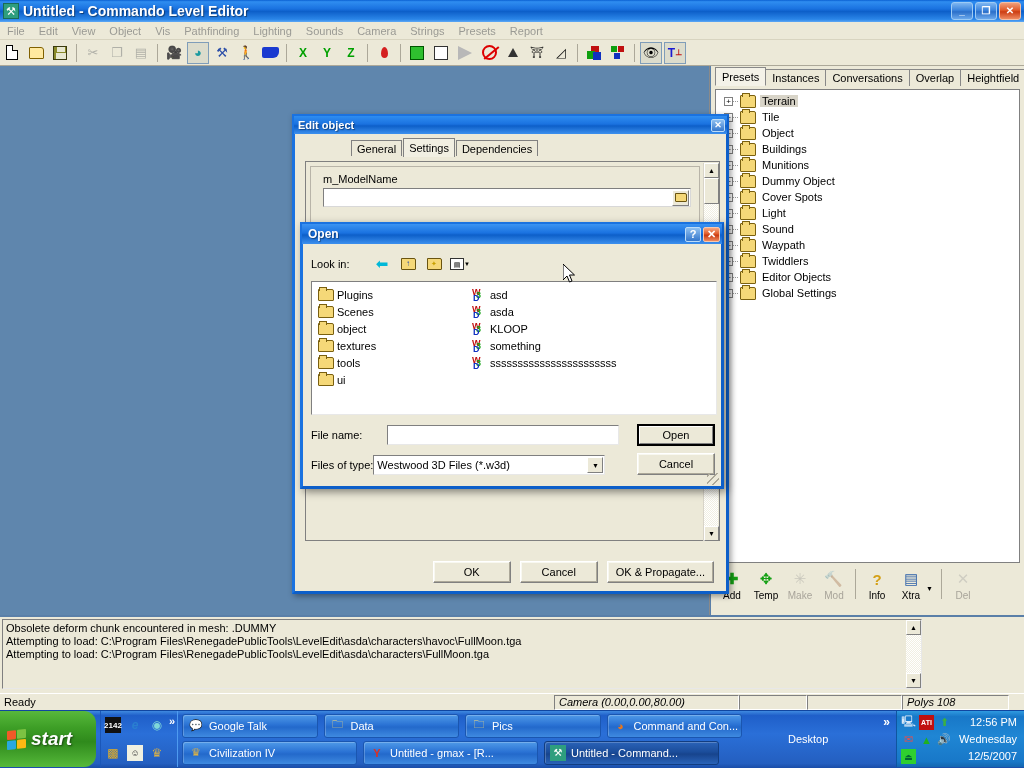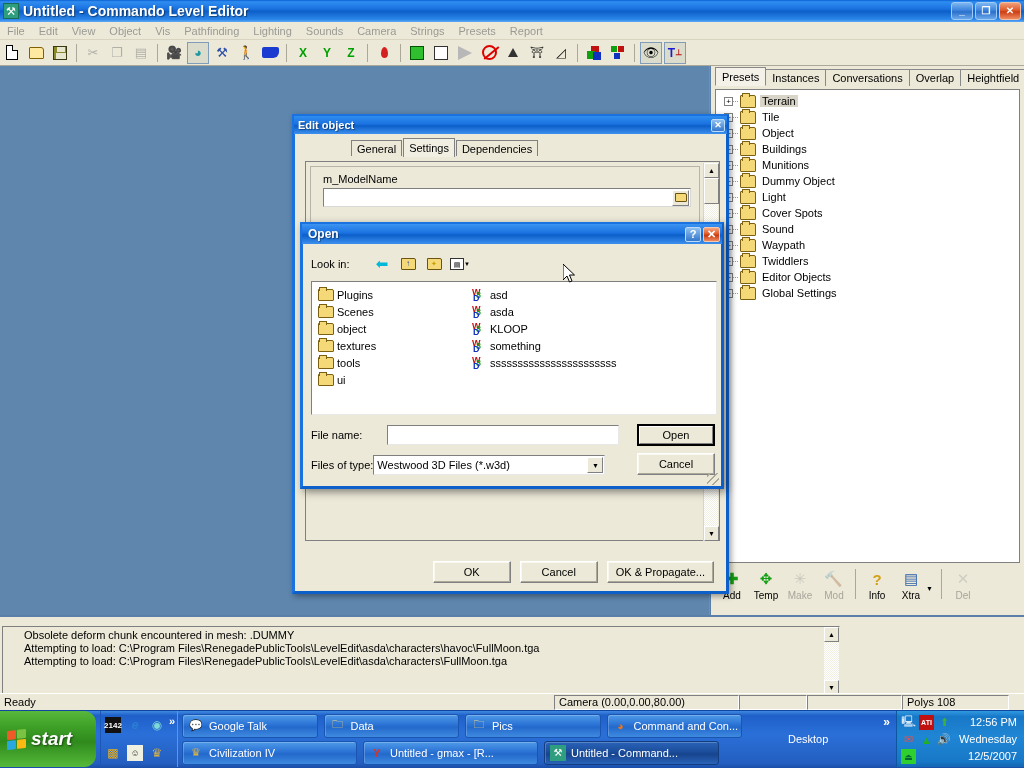--- a/index.html
+++ b/index.html
@@ -303,23 +303,23 @@
   .cursor {
     position: absolute; left: 563px; top: 264px; width: 13px; height: 20px; z-index: 50;
   }
 
   
   .logpanel {
     position: absolute; left: 0; top: 617px; width: 1024px; height: 76px;
     background: #ece9d8; padding: 2px;
   }
   .logbox {
-    width: 838px; height: 70px; background: #ece9d8;
+    width: 920px; height: 70px; background: #ece9d8;
     border: 1px solid; border-color: #7f7f7f #e8e8e8 #e8e8e8 #7f7f7f;
-    padding: 2px 21px; overflow: hidden; position: relative; margin-top: 7px;
+    padding: 2px 3px; overflow: hidden; position: relative;
   }
   .logline { font-size: 11px; color: #000; line-height: 13px; white-space: nowrap; }
   .log-scroll {
     position: absolute; right: 0; top: 0; width: 15px; height: 68px;
     background: repeating-conic-gradient(#f1efe2 0 25%, #fff 0 50%) 0 0/2px 2px;
   }
   .log-scroll .arr {
     width: 15px; height: 15px; background: #ece9d8;
     border: 1px solid; border-color: #fff #808080 #808080 #fff;
     display: flex; align-items: center; justify-content: center; font-size: 7px;
@@ -328,21 +328,21 @@
 
   
   .statusbar {
     position: absolute; left: 0; top: 693px; width: 1024px; height: 17px;
     background: #ece9d8; display: flex; align-items: center;
     border-top: 1px solid #fff;
   }
   .sb-cell {
     height: 15px; font-size: 11px; display: flex; align-items: center; padding: 0 4px;
   }
-  .sb-sunken { border: 1px solid; border-color: #808080 #fff #fff #808080; }
+  .sb-sunken { border: 1px solid; border-color: #808080 #fff #fff #808080; font-style: italic; }
 
   
   .taskbar {
     position: absolute; left: 0; top: 710px; width: 1024px; height: 58px;
     background: linear-gradient(to bottom, #3f8ae0 0%, #1f5fc9 8%, #2a6fd8 40%, #245fc0 92%, #1a4da8 100%);
     border-top: 1px solid #1046a0;
   }
   .startbtn {
     position: absolute; left: 0; top: 0; width: 96px; height: 56px;
     background: linear-gradient(to bottom, #58b83c 0%, #3d9e26 30%, #2f8a1c 55%, #56b93a 100%);
@@ -534,27 +534,27 @@
       <div class="tree-row">
           <span class="tree-plus">+</span>
           <span class="tree-dots"></span>
           <span class="tree-folder"></span>
           <span class="tree-label">Dummy Object</span>
         </div>
       <div class="tree-row">
           <span class="tree-plus">+</span>
           <span class="tree-dots"></span>
           <span class="tree-folder"></span>
+          <span class="tree-label">Cover Spots</span>
+        </div>
+      <div class="tree-row">
+          <span class="tree-plus">+</span>
+          <span class="tree-dots"></span>
+          <span class="tree-folder"></span>
           <span class="tree-label">Light</span>
-        </div>
-      <div class="tree-row">
-          <span class="tree-plus">+</span>
-          <span class="tree-dots"></span>
-          <span class="tree-folder"></span>
-          <span class="tree-label">Cover Spots</span>
         </div>
       <div class="tree-row">
           <span class="tree-plus">+</span>
           <span class="tree-dots"></span>
           <span class="tree-folder"></span>
           <span class="tree-label">Sound</span>
         </div>
       <div class="tree-row">
           <span class="tree-plus">+</span>
           <span class="tree-dots"></span>

